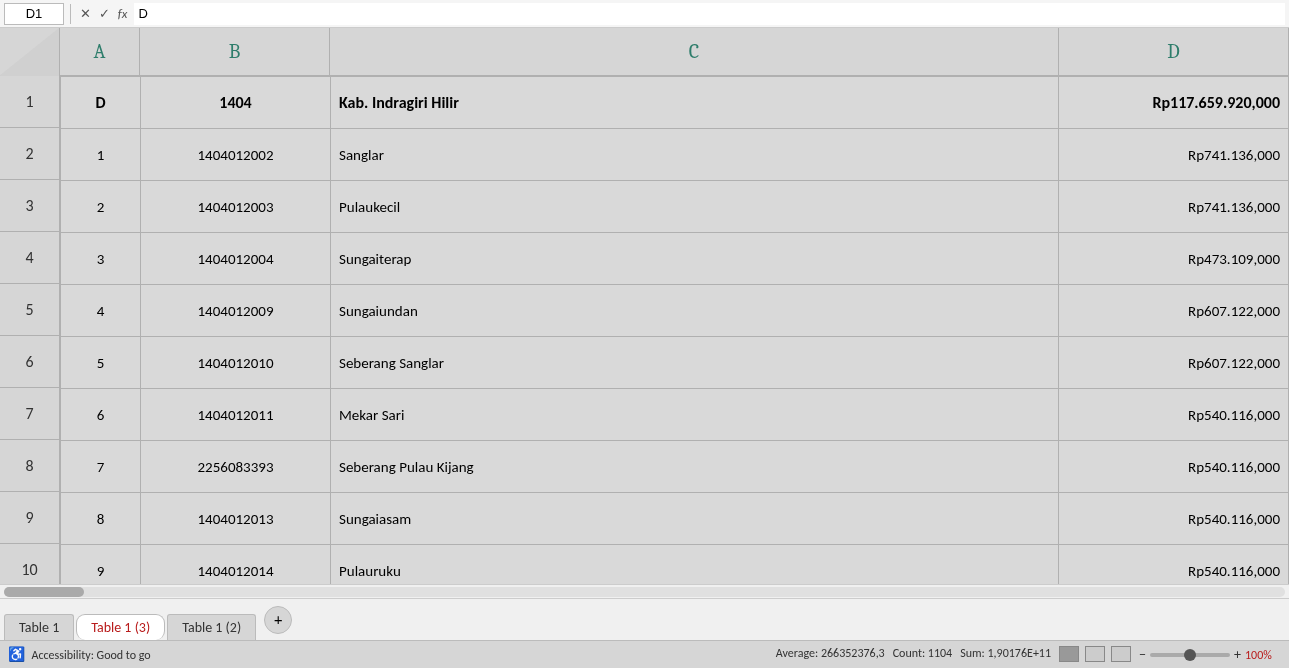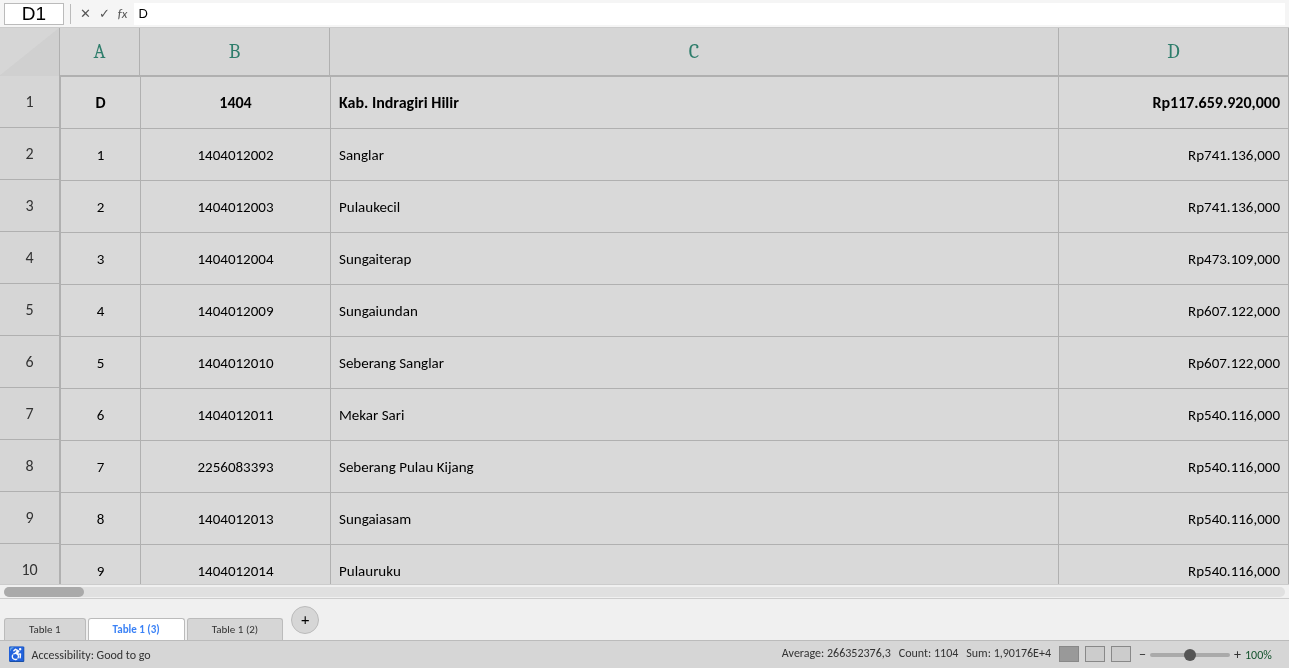--- a/index.html
+++ b/index.html
@@ -21,21 +21,21 @@
       height: 28px;
       border-bottom: 1px solid #ccc;
       background: #f5f5f5;
       padding: 0 4px;
       gap: 4px;
     }
     .formula-bar .cell-ref {
       width: 60px;
       height: 22px;
       border: 1px solid #bbb;
-      font-size: 19px;
+      font-size: 13px;
       text-align: center;
       background: #fff;
     }
     .formula-bar .fb-sep {
       width: 1px;
       height: 20px;
       background: #bbb;
       margin: 0 2px;
     }
     .formula-bar .fb-icon {
@@ -201,35 +201,36 @@
       align-items: stretch;
     }
     .sheet-tabs {
       display: flex;
       align-items: flex-end;
       padding-left: 4px;
       gap: 2px;
       flex: 1;
     }
     .sheet-tab {
-      padding: 4px 24px;
-      font-size: 11px;
+      padding: 4px 14px;
+      font-size: 14px;
       border: 1px solid #bbb;
       border-bottom: none;
       background: #d6d6d6;
       cursor: pointer;
       border-radius: 3px 3px 0 0;
       color: #333;
       margin-top: 28px;
     }
     .sheet-tab.active {
       background: #fff;
-      font-weight: bold;
+      font-weight: normal;
       border-color: #bbb;
-      color: #3b82f6;
+      color: #b91c1c;
+      border-radius: 9px;
     }
     .add-sheet-btn {
       width: 28px;
       height: 28px;
       align-self: center;
       margin-left: 6px;
       border: 1px solid #bbb;
       background: #d6d6d6;
       border-radius: 50%;
       display: flex;
@@ -301,21 +302,21 @@
       left: 50%;
       top: -4px;
       width: 12px;
       height: 12px;
       background: #555;
       border-radius: 50%;
       transform: translateX(-50%);
     }
     .zoom-pct {
       font-size: 12px;
-      color: #14532d;
+      color: #b91c1c;
       min-width: 36px;
     }
   </style>
 </head>
 <body>
 
 <div class="formula-bar">
   <input class="cell-ref" value="D1" style="">
   <div class="fb-sep"></div>
   <div class="fb-icons-group">
@@ -440,21 +441,21 @@
 </div>
 
 <div class="status-bar">
   <div class="status-left">
     <span class="accessibility-icon">♿</span>
     <span>Accessibility: Good to go</span>
   </div>
   <div class="status-right">
     <span>Average: 266352376,3</span>
     <span>Count: 1104</span>
-    <span>Sum: 1,90176E+4</span>
+    <span>Sum: 1,90176E+11</span>
     <div class="view-icons">
       <div class="view-icon active-view"></div>
       <div class="view-icon"></div>
       <div class="view-icon"></div>
     </div>
     <div class="zoom-slider-area">
       <span class="zoom-minus">−</span>
       <div class="zoom-track">
         <div class="zoom-thumb"></div>
       </div>

